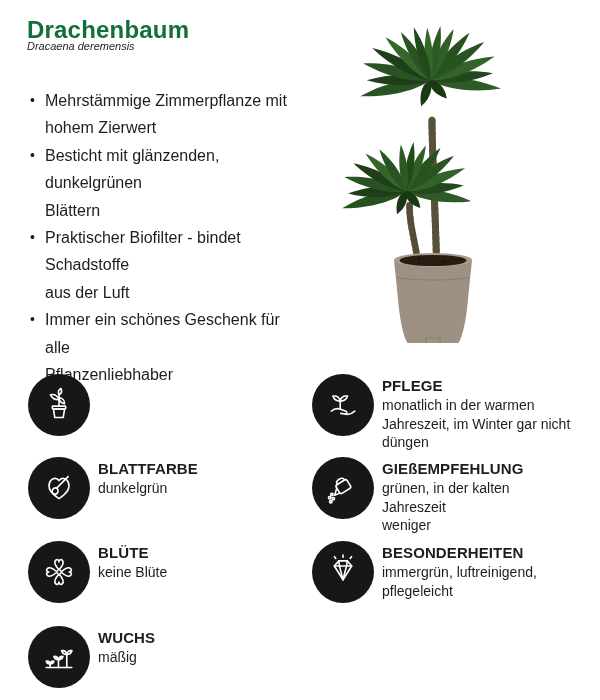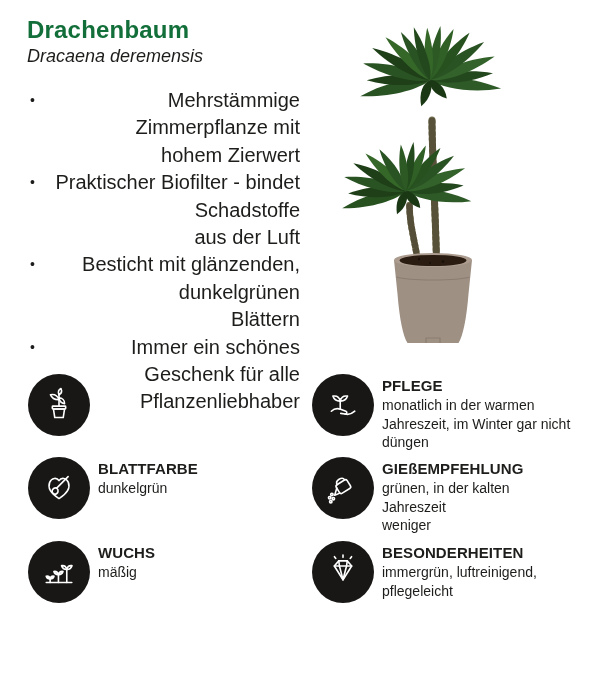--- a/index.html
+++ b/index.html
@@ -16,34 +16,33 @@
   }
   .canvas{position:relative;width:532px;height:700px;background:#fff;}
 
   
   .page-title{
     position:absolute;left:27px;top:16px;
     font-size:24px;font-weight:700;color:var(--accent);
     letter-spacing:.2px;
   }
   .botanical-name{
-    position:absolute;left:27px;top:46px;
-    font-size:18px;font-style:italic;color:var(--ink);
+    position:absolute;left:27px;top:40px;
+    font-size:11px;font-style:italic;color:var(--ink);
   }
 
   
   .feature-list{
     position:absolute;left:28px;top:87px;width:272px;
     list-style:none;
   }
   .feature-list li{
     position:relative;padding-left:17px;
-    font-size:20px;line-height:27.4px;
+    font-size:16px;line-height:27.4px;
     white-space:pre-line;
-    text-align:right;
   }
   .feature-list li::before{
     content:"\2022";
     position:absolute;left:2px;top:0;
     font-size:14px;color:var(--ink);
   }
 
   
   .plant-wrap{position:absolute;left:333px;top:8px;width:258px;height:348px;}
   .plant-wrap svg{display:block;width:100%;height:100%;}
@@ -73,24 +72,24 @@
 <body>
 
 <div class="canvas">
 
   <h1 class="page-title">Drachenbaum</h1>
   <div class="botanical-name">Dracaena deremensis</div>
 
   <ul class="feature-list">
     <li>Mehrstämmige Zimmerpflanze mit
 hohem Zierwert</li>
+    <li>Besticht mit glänzenden, dunkelgrünen
+Blättern</li>
     <li>Praktischer Biofilter - bindet Schadstoffe
 aus der Luft</li>
-    <li>Besticht mit glänzenden, dunkelgrünen
-Blättern</li>
     <li>Immer ein schönes Geschenk für alle
 Pflanzenliebhaber</li>
   </ul>
 
   <div class="plant-wrap">
     <svg viewBox="0 0 258 348" aria-hidden="true">
       <defs>
         <path id="leaf" d="M0 0 C 9 -6.5 32 -9.5 55 -3.5 C 33 5.5 11 5.5 0 0 Z"></path>
       </defs>
 
@@ -214,20 +213,56 @@
           <circle cx="7" cy="30.3" r="1.1"></circle>
         </svg>
       </div>
       <div class="attr-text">
         <div class="attr-title">GIEßEMPFEHLUNG</div>
         <div class="attr-desc">grünen, in der kalten Jahreszeit
 weniger</div>
       </div>
     </div>
 
+    <div class="attr-item">
+      <div class="attr-icon">
+        <svg viewBox="0 0 36 36">
+          <path id="petal" d="M18 16.2 C15.2 13 12.6 9.6 15.1 7.4 C16.6 6.1 18 7.3 18 8.9 C18 7.3 19.4 6.1 20.9 7.4 C23.4 9.6 20.8 13 18 16.2 Z"></path>
+          <use href="#petal" transform="rotate(90 18 18)"></use>
+          <use href="#petal" transform="rotate(180 18 18)"></use>
+          <use href="#petal" transform="rotate(270 18 18)"></use>
+          <circle class="fdot" cx="16.7" cy="16.7" r="0.8"></circle>
+          <circle class="fdot" cx="19.3" cy="16.7" r="0.8"></circle>
+          <circle class="fdot" cx="16.7" cy="19.3" r="0.8"></circle>
+          <circle class="fdot" cx="19.3" cy="19.3" r="0.8"></circle>
+        </svg>
+      </div>
+      <div class="attr-text">
+        <div class="attr-title">BLÜTE</div>
+        <div class="attr-desc">keine Blüte</div>
+      </div>
+    </div>
+
+    <div class="attr-item">
+      <div class="attr-icon">
+        <svg viewBox="0 0 36 36">
+          <path d="M14.2 8 H21.8 L25.8 12.6 L18 25 L10.2 12.6 Z"></path>
+          <path d="M10.2 12.6 H25.8"></path>
+          <path d="M14.2 8 L14.8 12.6 L18 25 L21.2 12.6 L21.8 8"></path>
+          <path d="M11.5 5.8 L10.3 4.2"></path>
+          <path d="M18 4.8 L18 2.8"></path>
+          <path d="M24.5 5.8 L25.7 4.2"></path>
+        </svg>
+      </div>
+      <div class="attr-text">
+        <div class="attr-title">BESONDERHEITEN</div>
+        <div class="attr-desc">immergrün, luftreinigend,
+pflegeleicht</div>
+      </div>
+    </div>
 
     <div class="attr-item">
       <div class="attr-icon">
         <svg viewBox="0 0 36 36">
           <path d="M6.5 27.5 L29.5 27.5"></path>
           <path d="M10 27.5 L10 23.5"></path>
           <path d="M10 24.2 C8.3 24.3 7 23.4 6.5 21.8 C8.3 21.5 9.6 22.5 10 24.2 Z"></path>
           <path d="M10 24.2 C11.7 24.3 13 23.4 13.5 21.8 C11.7 21.5 10.4 22.5 10 24.2 Z"></path>
           <path d="M17.5 27.5 L17.5 19.5"></path>
           <path d="M17.5 20.4 C15.5 20.5 14 19.4 13.4 17.5 C15.5 17.2 17 18.4 17.5 20.4 Z"></path>
@@ -236,32 +271,14 @@
           <path d="M25 15.6 C22.7 15.7 21 14.5 20.3 12.3 C22.7 11.9 24.4 13.3 25 15.6 Z"></path>
           <path d="M25 15.6 C27.3 15.7 29 14.5 29.7 12.3 C27.3 11.9 25.6 13.3 25 15.6 Z"></path>
         </svg>
       </div>
       <div class="attr-text">
         <div class="attr-title">WUCHS</div>
         <div class="attr-desc">mäßig</div>
       </div>
     </div>
 
-    <div class="attr-item">
-      <div class="attr-icon">
-        <svg viewBox="0 0 36 36">
-          <path d="M14.2 8 H21.8 L25.8 12.6 L18 25 L10.2 12.6 Z"></path>
-          <path d="M10.2 12.6 H25.8"></path>
-          <path d="M14.2 8 L14.8 12.6 L18 25 L21.2 12.6 L21.8 8"></path>
-          <path d="M11.5 5.8 L10.3 4.2"></path>
-          <path d="M18 4.8 L18 2.8"></path>
-          <path d="M24.5 5.8 L25.7 4.2"></path>
-        </svg>
-      </div>
-      <div class="attr-text">
-        <div class="attr-title">BESONDERHEITEN</div>
-        <div class="attr-desc">immergrün, luftreinigend,
-pflegeleicht</div>
-      </div>
-    </div>
-
   </div>
 </div>
 
 </body></html>

